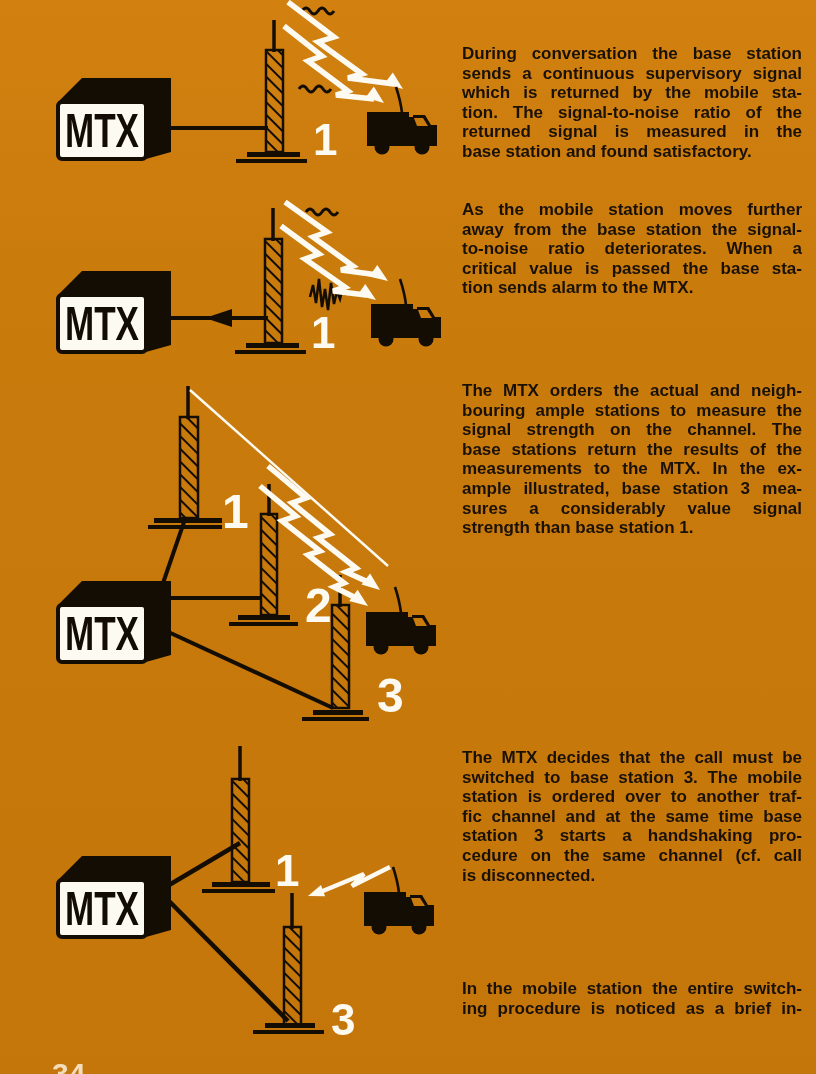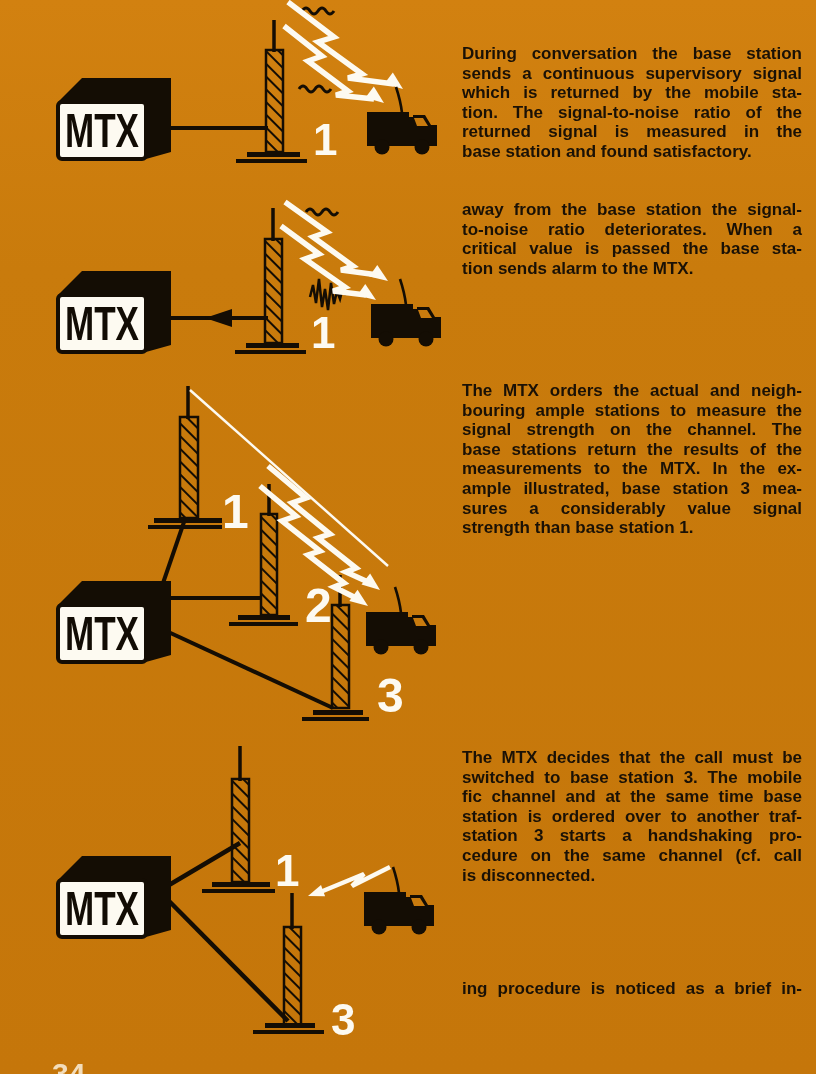--- a/index.html
+++ b/index.html
@@ -177,46 +177,48 @@
 <div class="para" id="p1">
   <div class="jl">During conversation the base station</div>
   <div class="jl">sends a continuous supervisory signal</div>
   <div class="jl">which is returned by the mobile sta-</div>
   <div class="jl">tion. The signal-to-noise ratio of the</div>
   <div class="jl">returned signal is measured in the</div>
   <div class="ll">base station and found satisfactory.</div>
 </div>
 
 <div class="para" id="p2">
+  <div class="jl">As the mobile station moves further</div>
   <div class="jl">away from the base station the signal-</div>
   <div class="jl">to-noise ratio deteriorates. When a</div>
   <div class="jl">critical value is passed the base sta-</div>
   <div class="ll">tion sends alarm to the MTX.</div>
 </div>
 
 <div class="para" id="p3">
   <div class="jl">The MTX orders the actual and neigh-</div>
   <div class="jl">bouring ample stations to measure the</div>
   <div class="jl">signal strength on the channel. The</div>
   <div class="jl">base stations return the results of the</div>
   <div class="jl">measurements to the MTX. In the ex-</div>
   <div class="jl">ample illustrated, base station 3 mea-</div>
   <div class="jl">sures a considerably value signal</div>
   <div class="ll">strength than base station 1.</div>
 </div>
 
 <div class="para" id="p4">
   <div class="jl">The MTX decides that the call must be</div>
   <div class="jl">switched to base station 3. The mobile</div>
+  <div class="jl">station is ordered over to another traf-</div>
   <div class="jl">fic channel and at the same time base</div>
-  <div class="jl">station is ordered over to another traf-</div>
   <div class="jl">station 3 starts a handshaking pro-</div>
   <div class="jl">cedure on the same channel (cf. call</div>
   <div class="ll">is disconnected.</div>
 </div>
 
 <div class="para" id="p5">
+  <div class="jl">In the mobile station the entire switch-</div>
   <div class="jl">ing procedure is noticed as a brief in-</div>
 </div>
 
 <div id="pagenum">34</div>
 
 </div>
 
 </body></html>

